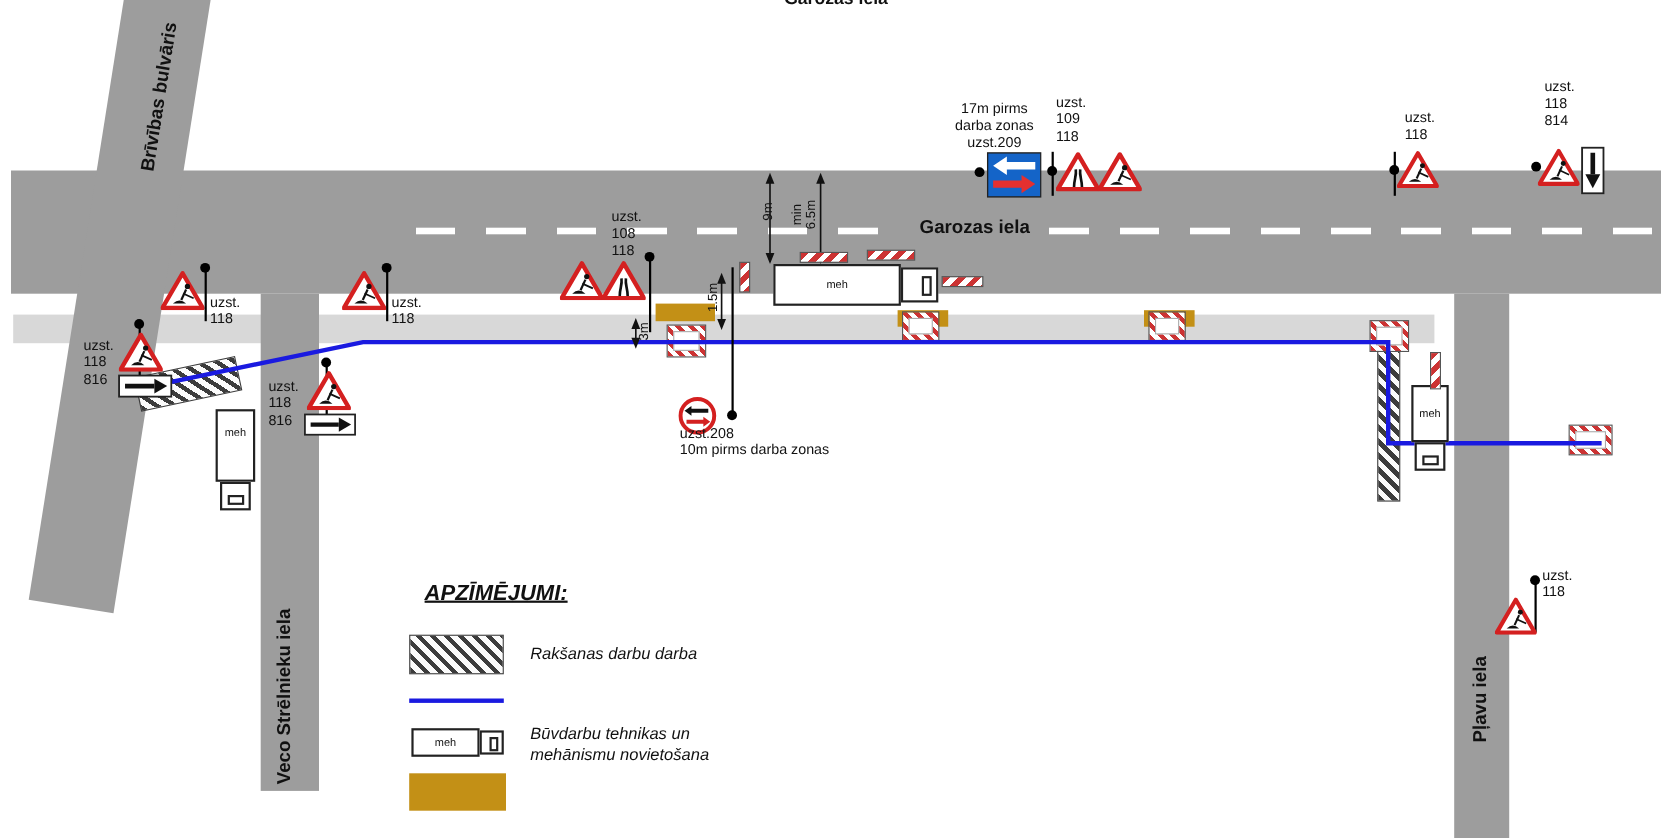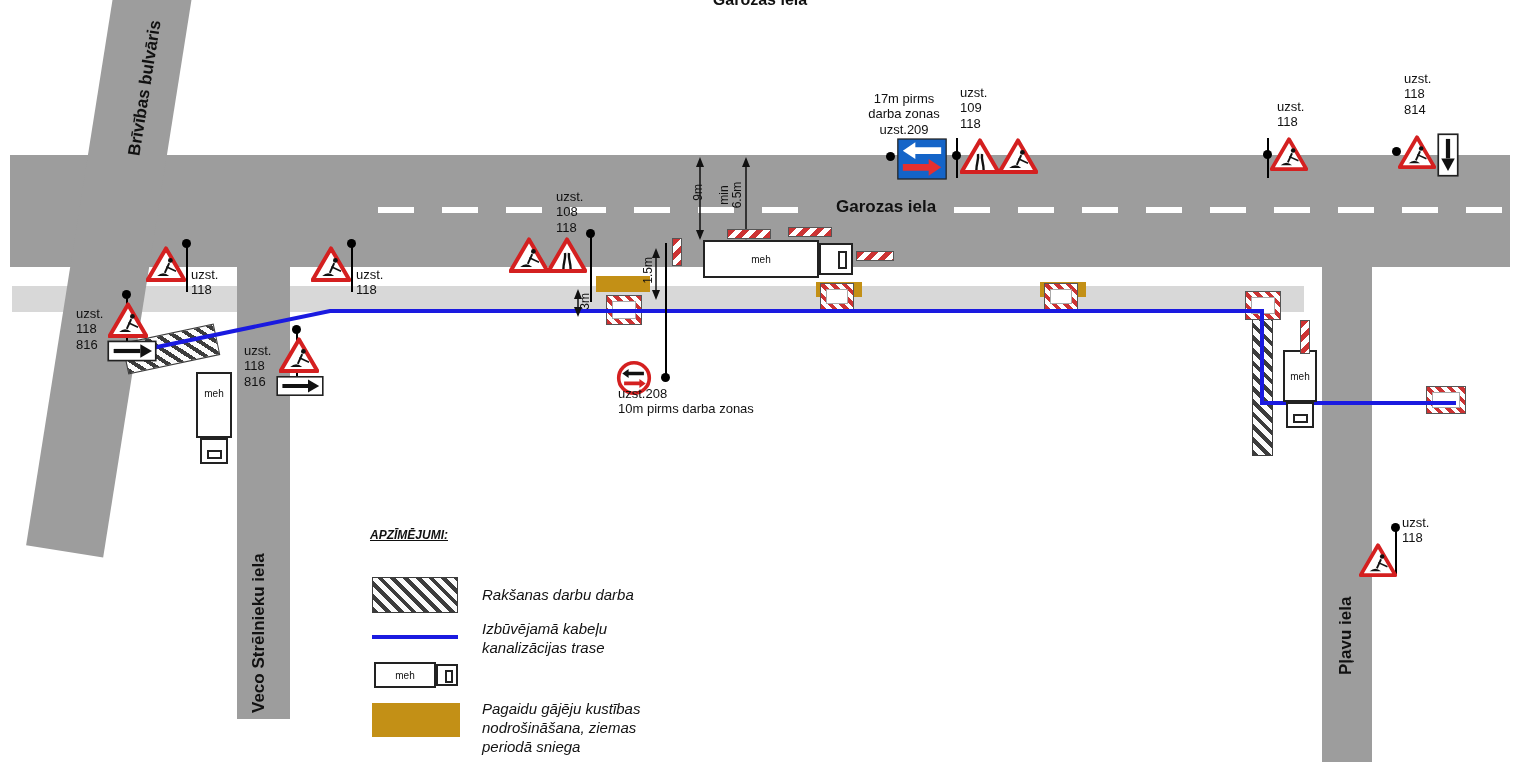--- a/index.html
+++ b/index.html
@@ -17,21 +17,21 @@
   .pit-inner { position:absolute; inset:5px; background:#fff; border:1px solid #aaa; }
   .stripebar { background:repeating-linear-gradient(135deg,#cc3333 0 5px,#fff 5px 10px); border:1px solid #555; }
   .truck-box { background:#fff; border:2px solid #222; display:flex; align-items:center; justify-content:center; font-size:10px; color:#111; }
   .truck-cab { background:#fff; border:2px solid #222; }
   .cab-win { position:absolute; background:#fff; border:2px solid #222; }
   .sign-label { font-size:13px; line-height:1.18; white-space:pre-line; color:#111; }
   .dot { width:9px; height:9px; background:#000; border-radius:50%; }
   .pole { width:2px; background:#000; }
   .dim-label { font-size:12px; white-space:pre-line; text-align:center; line-height:1.05; color:#111; }
   .rot-90 { transform:rotate(-90deg); }
-  .legend-title { font-weight:bold; font-style:italic; text-decoration:underline; font-size:12px; }
+  .legend-title { font-weight:bold; font-style:italic; text-decoration:underline; font-size:20px;margin-left:16px; }
   .legend-label { font-style:italic; font-size:15px; line-height:1.25; white-space:pre-line; }
   .center { text-align:center; }
 </style>
 </head>
 <body>
 
 <svg width="0" height="0" style="position:absolute" aria-hidden="true">
 <defs>
   <g id="tri-base">
     <path d="M50 6 L96 85 L4 85 Z" fill="#ffffff" stroke="#d42020" stroke-width="10" stroke-linejoin="round"></path>
@@ -256,28 +256,25 @@
 6.5m</div>
   <div class="abs dim-label rot-90" style="left:628px;top:264px;width:40px">1.5m</div>
   <div class="abs dim-label rot-90" style="left:570px;top:295px;width:30px">3m</div>
 
   <div class="abs legend-title" style="left:370px;top:528px">APZĪMĒJUMI:</div>
 
   <div class="abs hatch" style="left:372px;top:577px;width:86px;height:36px"></div>
   <div class="abs legend-label" style="left:482px;top:586px">Rakšanas darbu darba</div>
 
   <div class="abs" style="left:372px;top:635px;width:86px;height:4px;background:#1a1ae0"></div>
-  <div class="abs legend-label" style="left:482px;top:620px">Izbūvējamā kabeļu
-kanalizācijas trase</div>
 
   <div class="abs truck-box" style="left:374px;top:662px;width:62px;height:26px">
       <span>meh</span>
     </div>
   <div class="abs truck-cab" style="left:436px;top:664px;width:22px;height:22px">
       <div class="cab-win" style="right:3px;top:4px;width:8px;height:13px"></div>
     </div>
+  <div class="abs legend-label" style="left:482px;top:659px">Būvdarbu tehnikas un
+mehānismu novietošana</div>
 
   <div class="abs gold" style="left:372px;top:703px;width:88px;height:34px"></div>
-  <div class="abs legend-label" style="left:482px;top:700px">Pagaidu gājēju kustības
-nodrošināšana, ziemas
-periodā sniega</div>
 
 </div>
 
 </body></html>

